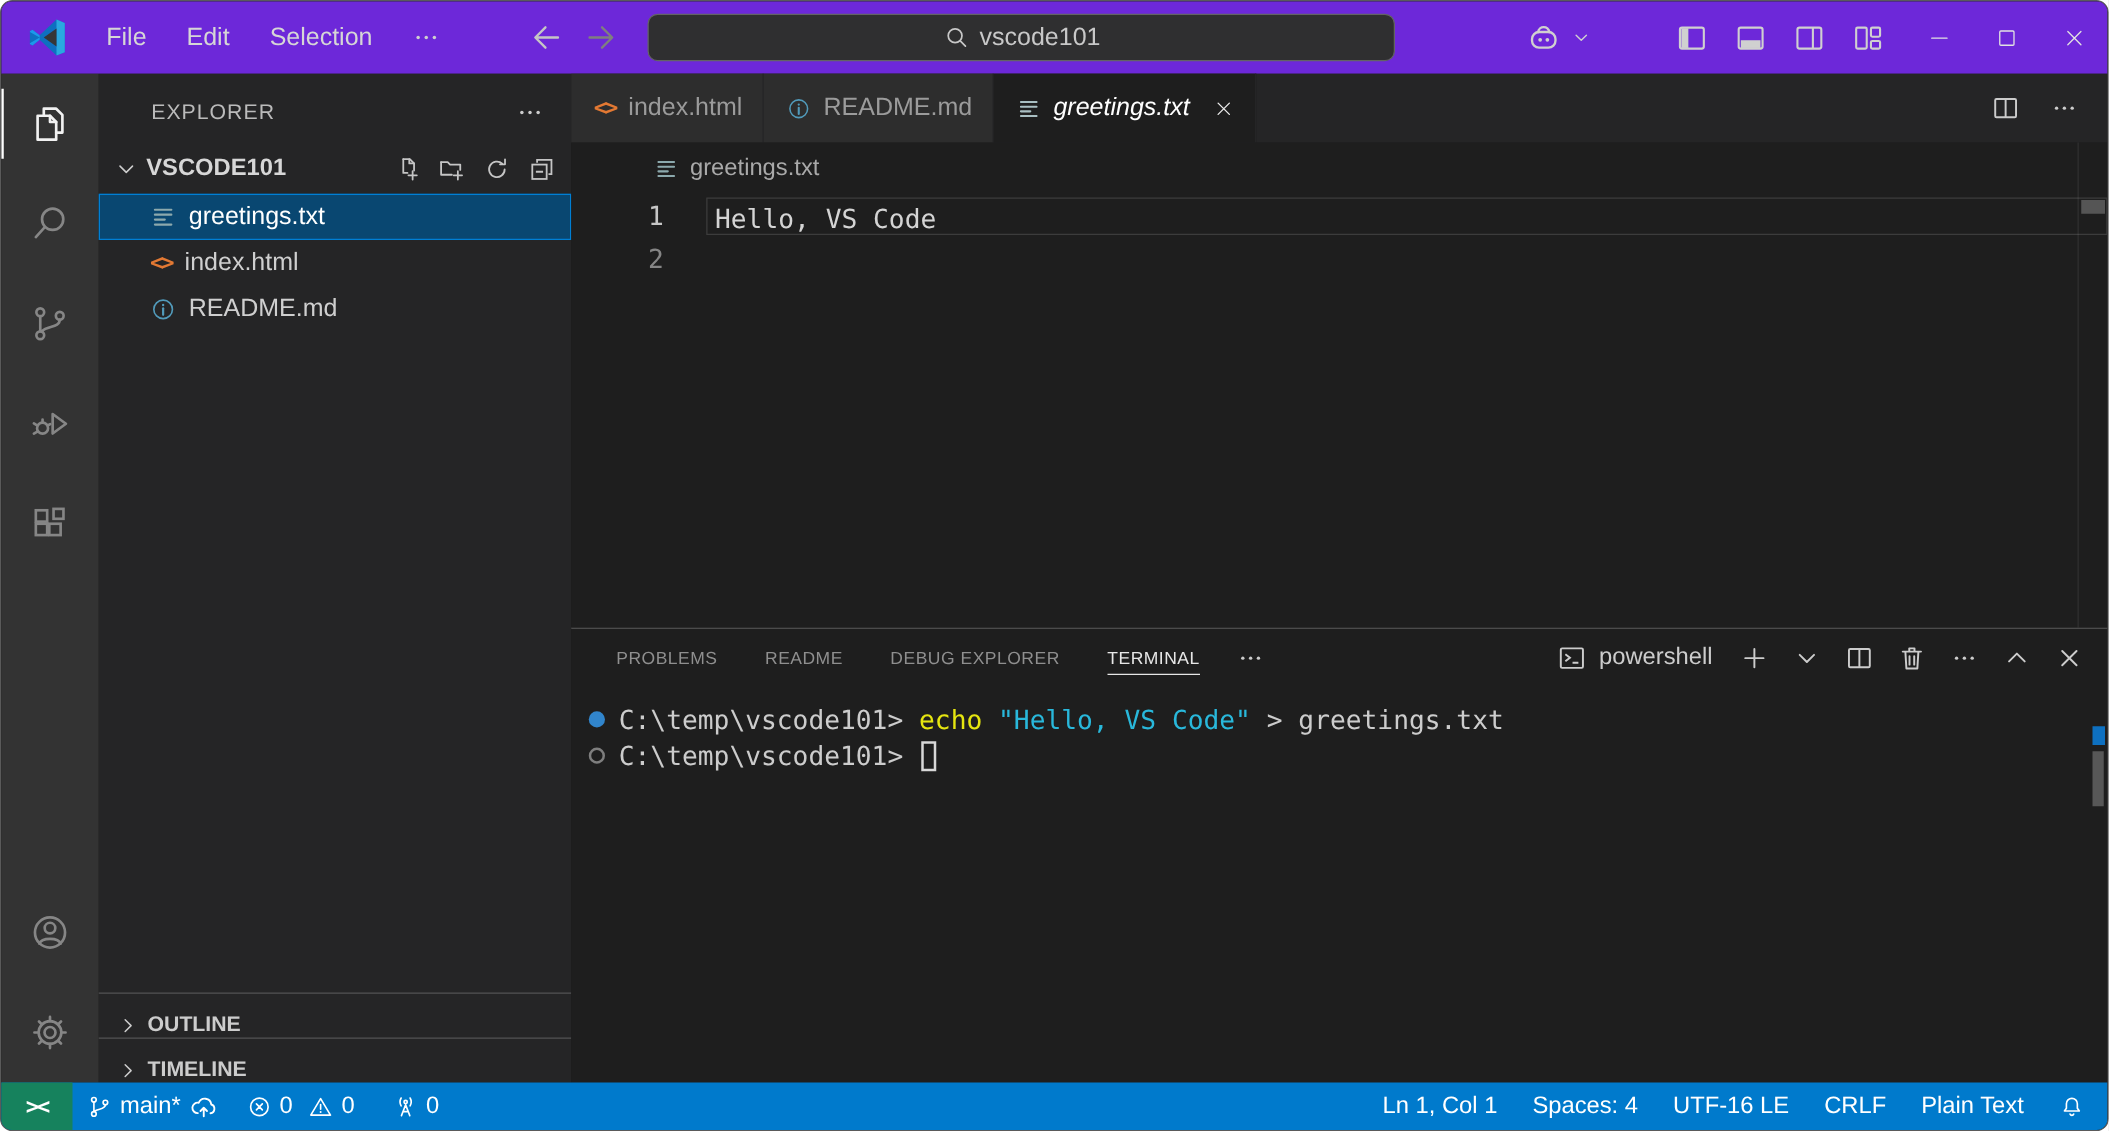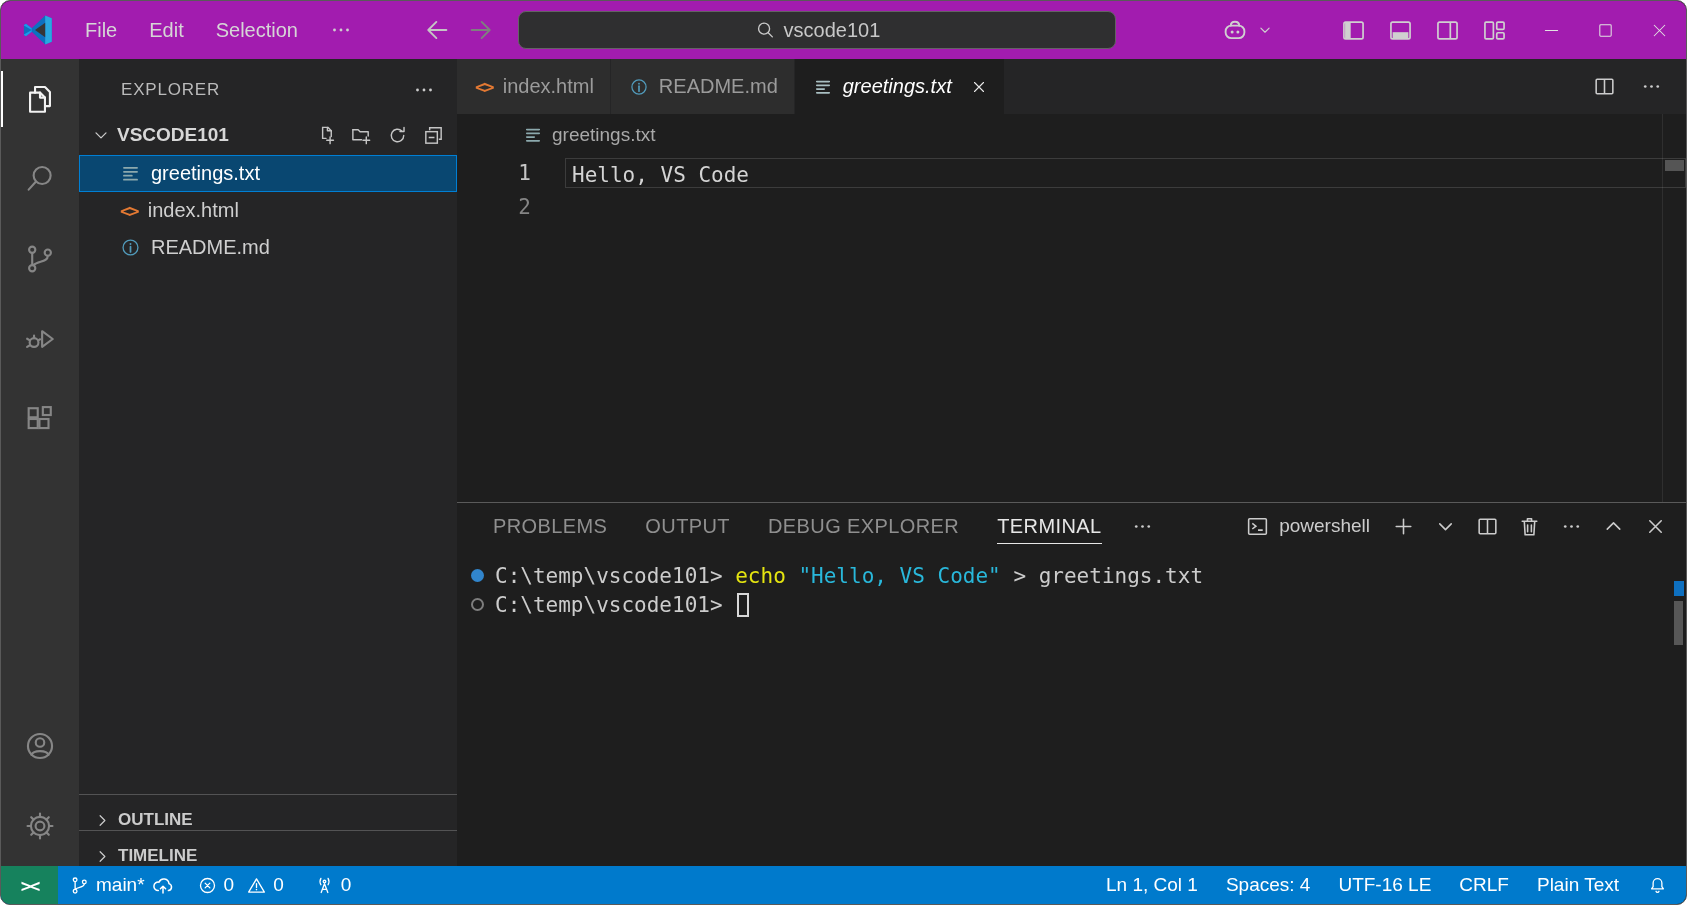--- a/index.html
+++ b/index.html
@@ -10,21 +10,21 @@
     display:flex; flex-direction:column;
     background:#1e1e1e; color:#cccccc;
     font-family:"Liberation Sans", sans-serif;
     position:relative;
   }
   svg { display:block; }
   .ic { stroke:currentColor; fill:none; stroke-width:1.5; stroke-linecap:round; stroke-linejoin:round; }
   .ic-sharp { stroke:currentColor; fill:none; stroke-width:1.5; }
 
   
-  .titlebar { height:58px; background:#a21caf; display:flex; align-items:center; flex:none; }
+  .titlebar { height:58px; background:#6d28d9; display:flex; align-items:center; flex:none; }
   .tb-logo { width:30px; height:30px; margin:0 20px 0 22px; flex:none; }
   .menu { display:flex; align-items:center; gap:8px; }
   .menu-item { font-size:20px; color:#d6d6d6; padding:5px 12px; border-radius:6px; cursor:default; }
   .menu-more { padding:5px 10px; color:#cfcfcf; }
   .nav-arrows { display:flex; align-items:center; gap:14px; margin-left:58px; }
   .nav-btn { width:30px; height:30px; color:#c5c5c5; }
   .nav-btn.disabled { color:#7f7f7f; }
   .cmd-center { margin-left:22px; width:598px; height:38px; background:#2f2f30; border:1px solid #636363;
     border-radius:8px; display:flex; align-items:center; justify-content:center; gap:8px;
     color:#c8c8c8; font-size:20px; }
@@ -87,21 +87,21 @@
   .line-text { flex:1; margin-left:34px; padding-left:6px; height:30px; line-height:32px;
     border:1px solid transparent; color:#d4d4d4; white-space:pre; }
   .code-line.current .line-text { border-color:#3c3c3c; }
   .editor-scrollcol { position:absolute; top:0; right:0; bottom:0; width:24px; border-left:1px solid rgba(255,255,255,0.08); }
   .editor-thumb { position:absolute; top:46px; right:2px; width:19px; height:11px; background:#555555; }
 
   
   .panel { height:364px; border-top:1px solid rgba(204,204,204,0.35); background:#1e1e1e; display:flex; flex-direction:column; flex:none; }
   .panel-header { height:46px; display:flex; align-items:center; padding:0 18px 0 36px; flex:none; }
   .ptabs { display:flex; align-items:center; gap:38px; }
-  .ptab { font-size:20px; color:#8f8f8f; letter-spacing:0.4px; padding:6px 0 5px; border-bottom:1.5px solid transparent; }
+  .ptab { font-size:14px; color:#8f8f8f; letter-spacing:0.4px; padding:6px 0 5px; border-bottom:1.5px solid transparent; }
   .ptab.active { color:#e7e7e7; border-bottom-color:#e7e7e7; }
   .ptabs-more { margin-left:28px; color:#cccccc; }
   .panel-actions { margin-left:auto; display:flex; align-items:flex-end; gap:17px; color:#cccccc; }
   .panel-actions svg { width:25px; height:25px; }
   .shell-chip { display:flex; align-items:center; gap:9px; font-size:19px; color:#cccccc; margin-right:4px; }
   .terminal { flex:1; position:relative; padding:12px 0 0 14px; font-family:"DejaVu Sans Mono", monospace; font-size:21px; color:#cccccc; }
   .term-line { display:flex; align-items:center; height:29px; white-space:pre; }
   .term-dot { width:13px; height:13px; border-radius:50%; margin-right:11px; flex:none; }
   .term-dot.filled { background:#3185cc; }
   .term-dot.outline { border:2px solid #7e7e7e; }
@@ -397,21 +397,21 @@
 
         <div class="editor-scrollcol">
           <div class="editor-thumb"></div>
         </div>
       </div>
 
       <div class="panel">
         <div class="panel-header">
           <div class="ptabs">
             <span class="ptab">PROBLEMS</span>
-            <span class="ptab">OUTPUT</span>
+            <span class="ptab">README</span>
             <span class="ptab">DEBUG EXPLORER</span>
             <span class="ptab active">TERMINAL</span>
           </div>
           <span class="ptabs-more">
             <svg class="ic" width="25" height="25" viewBox="0 0 24 24">
                 <circle cx="6" cy="12" r="1.3" fill="currentColor" stroke="none"></circle>
                 <circle cx="12" cy="12" r="1.3" fill="currentColor" stroke="none"></circle>
                 <circle cx="18" cy="12" r="1.3" fill="currentColor" stroke="none"></circle>
               </svg>
           </span>

